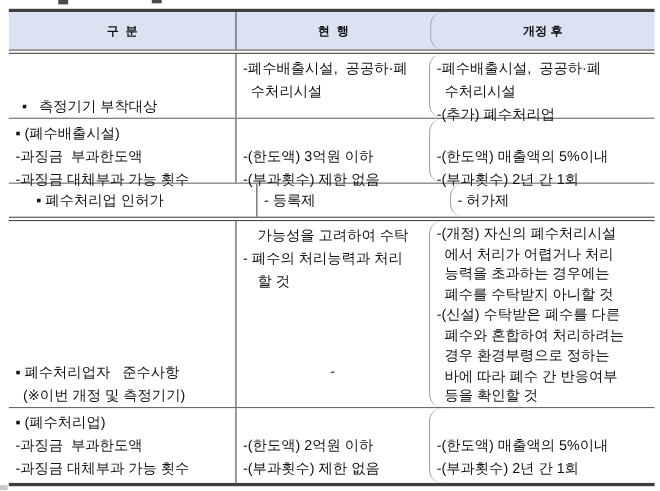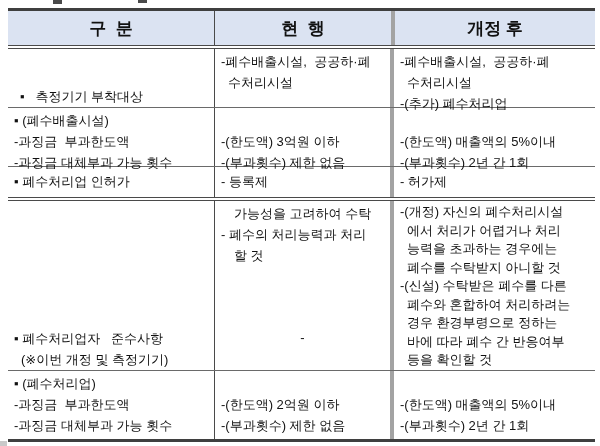--- a/index.html
+++ b/index.html
@@ -6,31 +6,31 @@
   .page{position:relative;width:600px;height:446px;background:#ffffff;overflow:hidden;
         font-family:"Liberation Sans","DejaVu Sans",sans-serif;color:#111;}
   .frag{position:absolute;top:0;height:4px;background:#4a4a4a;}
   .frag1{left:53px;width:9px;}
   .frag2{left:138px;width:9px;height:3px;}
   .corner{position:absolute;left:0;top:441px;width:7px;height:5px;background:#c9c9c9;}
   .tbl{position:absolute;left:8px;top:8px;width:587px;
        border-top:3px solid #3f3f3f;border-bottom:3px solid #3f3f3f;}
   .hrow{display:flex;height:34px;background:#dbe3f2;}
   .hcell{display:flex;align-items:center;justify-content:center;
-         font-weight:bold;font-size:17px;white-space:pre-wrap;}
+         font-weight:bold;font-size:11px;white-space:pre-wrap;}
   .dsep{height:2px;background:#ffffff;border-top:1px solid #4a4a4a;border-bottom:1px solid #4a4a4a;}
   .row{display:flex;border-bottom:1px solid #6a6a6a;}
   .row.nb{border-bottom:none;}
   .c{box-sizing:border-box;font-size:13px;line-height:21px;padding:2px 4px 0 6px;}
   .c1{width:206px;}
   .c2{width:176px;border-left:1px solid #4a4a4a;}
-  .c3{flex:1;border-left:4px solid #a3a3a3;}
+  .c3{flex:1;border-left:1px solid #a3a3a3;border-radius:12px;}
   .r1{height:58px;}
   .r2{height:58px;}
-  .r3{height:30px;}
+  .r3{height:30px;margin-left:19px;}
   .r4{height:169px;}
   .r5{height:68px;border-bottom:none;}
   .line{white-space:pre-wrap;}
   .cont{padding-left:7px;}
   .cont2{padding-left:13px;}
   .vcenter{display:flex;flex-direction:column;justify-content:flex-end;padding-top:0;}
   .padtop{padding-top:23px;}
   .r3 .c{padding-top:4px;}
   .r4c2{position:relative;}
   .r4c2 .dash{position:absolute;top:126px;left:0;right:0;text-align:center;}

